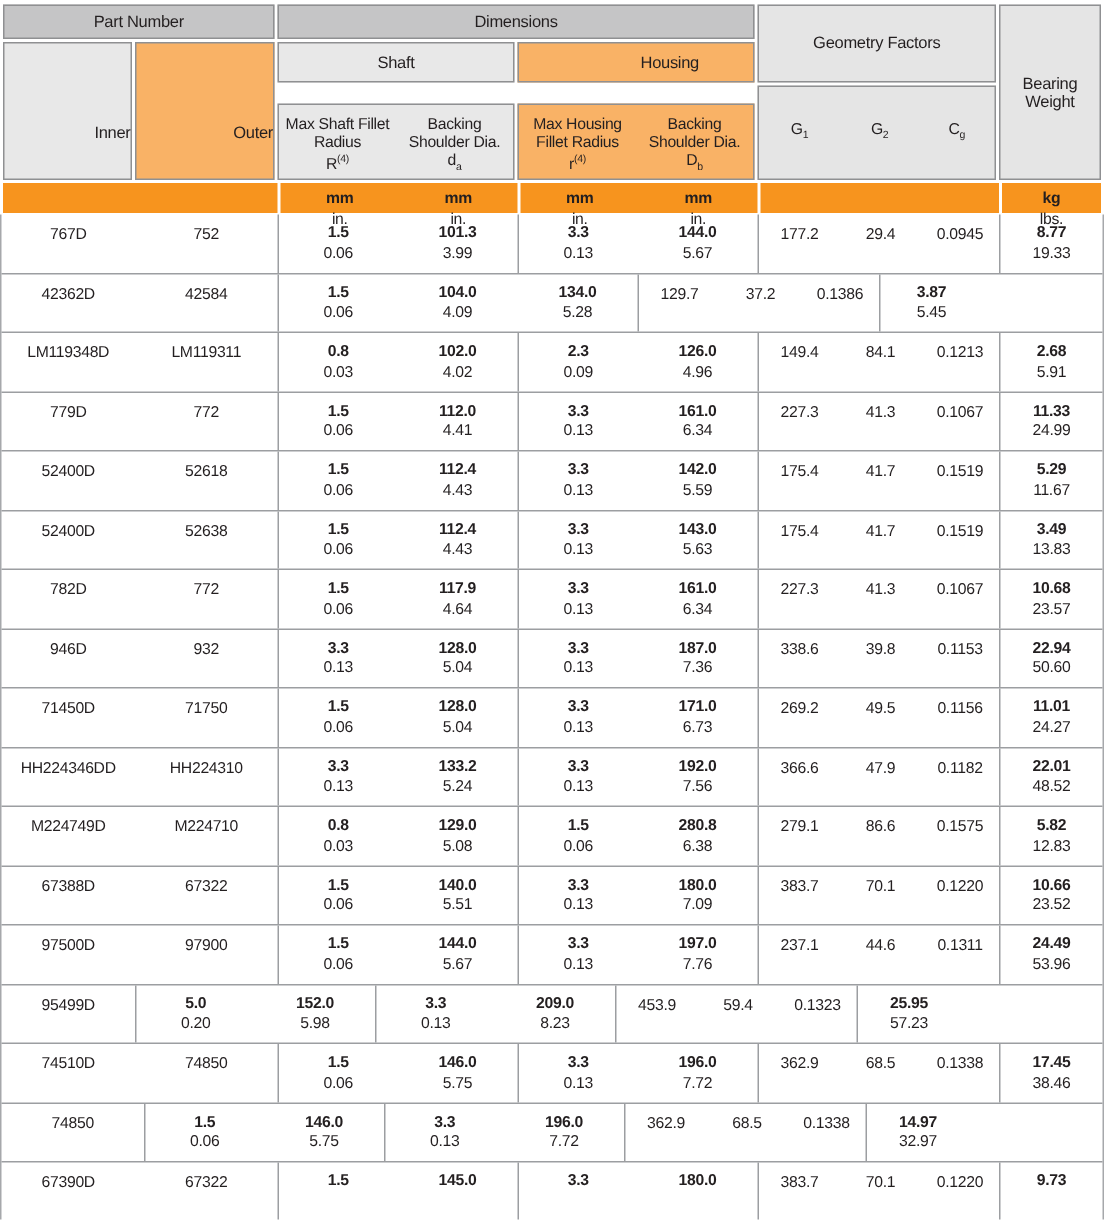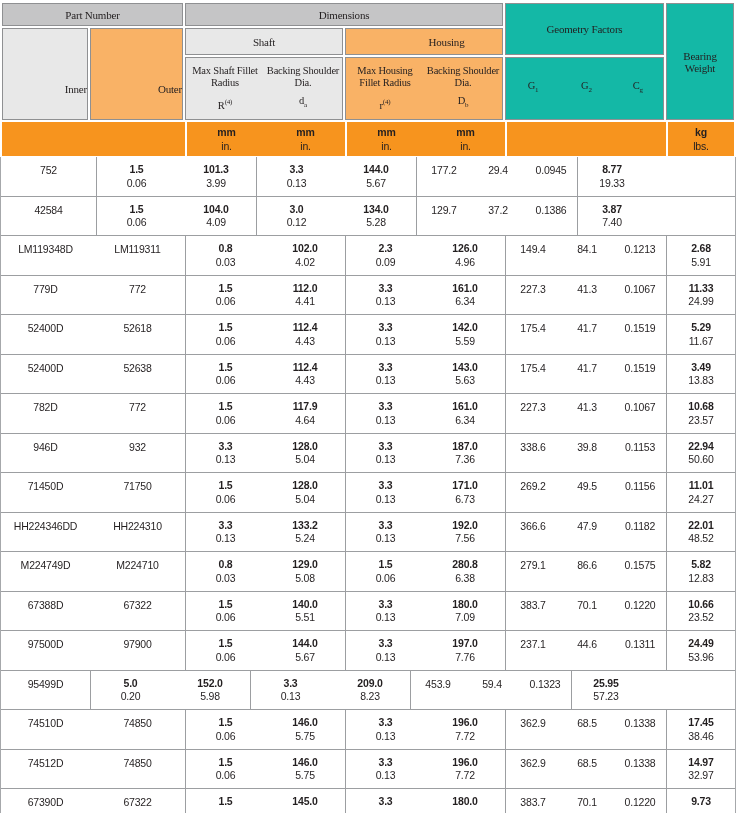--- a/index.html
+++ b/index.html
@@ -3,43 +3,43 @@
 <meta charset="utf-8">
 <style>
   * { margin:0; padding:0; box-sizing:border-box; }
   html,body { width:736px; height:813px; overflow:hidden; background:#fff;
     font-family:"Liberation Sans", sans-serif; color:#231f20; }
   .page { width:736px; height:813px; overflow:hidden; letter-spacing:-0.2px; }
 
   
   .header-grid { display:grid; margin:3px 2px 0 2px;
     grid-template-columns:86px 93px 78px 78px 78px 78px 53px 52px 50px 68px;
-    grid-template-rows:23px 27px 63px; gap:2px;font-family:Liberation Serif, serif; }
+    grid-template-rows:23px 27px 63px; gap:2px; }
   .hbox { border:1px solid #8f9092; display:flex; align-items:center; justify-content:center;
     text-align:center; font-size:11px; line-height:12px; }
   .bg-gray { background:#c5c5c6; }
   .bg-lgray { background:#e8e8e8; }
   .bg-lorange { background:#f9b266;padding-left:45px; }
-  .bg-white { background:#14b8a6; }
+  .bg-white { background:#e5e5e5; }
   .gc1{grid-column:1}.gc2{grid-column:2}.gc12{grid-column:1/3}.gc36{grid-column:3/7}
   .gc34{grid-column:3/5}.gc56{grid-column:5/7}.gc79{grid-column:7/10}.gc10{grid-column:10}
   .gr1{grid-row:1}.gr2{grid-row:2}.gr12{grid-row:1/3}.gr13{grid-row:1/4}.gr23{grid-row:2/4}.gr3{grid-row:3}
   .part-col-head { padding-top:30px;justify-content:flex-end; }
-  .subbox { display:flex; align-items:stretch; padding:0; }
+  .subbox { display:flex; align-items:stretch; padding:0;margin-top:12px; }
   .substack { width:50%; display:flex; flex-direction:column; justify-content:space-between;
     padding:7px 2px 8px; font-size:10.5px; line-height:12px; }
   .sym { font-size:10.5px; }
   .sym sup { font-size:7px; vertical-align:super; }
   .sym sub { font-size:7px; vertical-align:sub; }
   .gfbox { display:flex; align-items:center; padding:0; }
   .gcell { text-align:center; font-size:10.5px; }
   .gcell.g1w{width:34.5%}.gcell.g2w{width:33.5%}.gcell.g3w{width:32%}
 
   
-  .units-band { display:flex; height:34px; margin:2px 2px 0 2px; background:#f7941e; }
+  .units-band { display:flex; height:20px; margin:2px 2px 0 2px; background:#f7941e; }
   .ucell { height:100%; display:flex; }
   .ucell.sep { border-left:2px solid #fff; }
   .u1{width:183px}.u2{width:160px}.u3{width:160px}.u4{width:161px}.u5{width:68px; justify-content:center}
   .ustack { width:50%; text-align:center; padding-top:3px; font-size:10.5px; line-height:14px; }
   .u5 .ustack { width:100%; }
   .u-top { font-weight:bold; }
 
   
   .data-table { width:736px; margin-top:1px; border-left:1px solid #a6a8ab; border-right:1px solid #a6a8ab; }
   .row { display:flex; height:39.5px; border-bottom:1px solid #9c9ea1; }
@@ -138,20 +138,21 @@
     <div class="ucell u5 sep">
       <div class="ustack">
         <div class="u-top">kg</div>
         <div class="u-in">lbs.</div>
       </div>
     </div>
   </div>
 
   <div class="data-table">
     <div class="row">
+      <div class="cell c-inner">767D</div>
       <div class="cell c-outer">752</div>
       <div class="cell two c-dim gline">
         <div class="mm">1.5</div>
           <div class="in">0.06</div>
       </div>
       <div class="cell two c-dim">
         <div class="mm">101.3</div>
           <div class="in">3.99</div>
       </div>
       <div class="cell two c-dim gline">
@@ -165,43 +166,40 @@
       <div class="cell c-g1 gline">177.2</div>
       <div class="cell c-g2">29.4</div>
       <div class="cell c-cg">0.0945</div>
       <div class="cell two c-wt gline">
         <div class="mm">8.77</div>
           <div class="in">19.33</div>
       </div>
     </div>
 
     <div class="row">
+      <div class="cell c-inner">42362D</div>
       <div class="cell c-outer">42584</div>
       <div class="cell two c-dim gline">
         <div class="mm">1.5</div>
           <div class="in">0.06</div>
       </div>
       <div class="cell two c-dim">
         <div class="mm">104.0</div>
           <div class="in">4.09</div>
-      </div>
-      <div class="cell two c-dim gline">
-        <div class="mm">3.0</div>
-          <div class="in">0.12</div>
       </div>
       <div class="cell two c-dim">
         <div class="mm">134.0</div>
           <div class="in">5.28</div>
       </div>
       <div class="cell c-g1 gline">129.7</div>
       <div class="cell c-g2">37.2</div>
       <div class="cell c-cg">0.1386</div>
       <div class="cell two c-wt gline">
         <div class="mm">3.87</div>
-          <div class="in">7.40</div>
+          <div class="in">5.45</div>
       </div>
     </div>
 
     <div class="row">
       <div class="cell c-inner">LM119348D</div>
       <div class="cell c-outer">LM119311</div>
       <div class="cell two c-dim gline">
         <div class="mm">0.8</div>
           <div class="in">0.03</div>
       </div>
@@ -555,21 +553,20 @@
       <div class="cell c-g1 gline">362.9</div>
       <div class="cell c-g2">68.5</div>
       <div class="cell c-cg">0.1338</div>
       <div class="cell two c-wt gline">
         <div class="mm">17.45</div>
           <div class="in">38.46</div>
       </div>
     </div>
 
     <div class="row">
-      <div class="cell c-inner">74512D</div>
       <div class="cell c-outer">74850</div>
       <div class="cell two c-dim gline">
         <div class="mm">1.5</div>
           <div class="in">0.06</div>
       </div>
       <div class="cell two c-dim">
         <div class="mm">146.0</div>
           <div class="in">5.75</div>
       </div>
       <div class="cell two c-dim gline">

